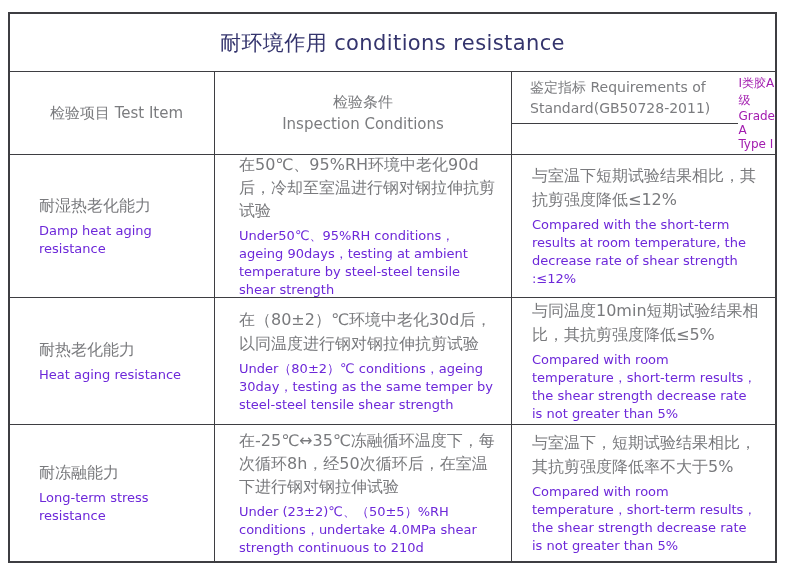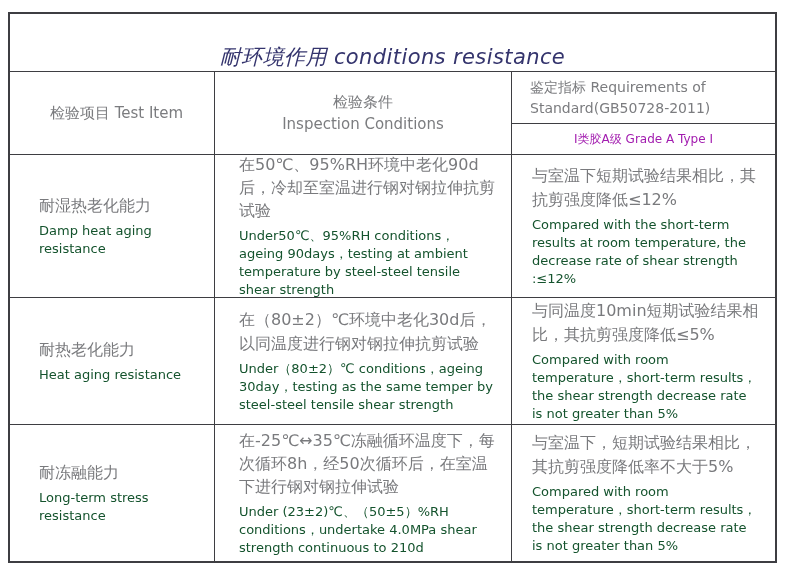--- a/index.html
+++ b/index.html
@@ -7,38 +7,38 @@
     width:785px;height:573px;position:relative;background:#ffffff;
     font-family:"DejaVu Sans","Liberation Sans",sans-serif;
     -webkit-font-smoothing:antialiased;
   }
   .tbl{
     position:absolute;left:8px;top:12px;width:769px;height:551px;
     box-sizing:border-box;border:2px solid #3e3e42;background:#ffffff;
     display:flex;flex-direction:column;
   }
   .row{display:flex;box-sizing:border-box;border-bottom:1px solid #3e3e42;}
-  .title-row{height:58px;align-items:flex-end;justify-content:center;font-style:italic;}
+  .title-row{height:58px;align-items:center;justify-content:center;}
   .title-text{font-size:21px;color:#34346d;letter-spacing:0.4px;}
   .header-row{height:83px;}
   .r1{height:143px;}
   .r2{height:127px;}
   .r3{flex:1;border-bottom:none;}
   .c1{width:205px;box-sizing:border-box;border-right:1px solid #3e3e42;padding-left:9px;}
   .c2{width:297px;box-sizing:border-box;border-right:1px solid #3e3e42;}
   .c3{flex:1;box-sizing:border-box;}
   .cell{display:flex;flex-direction:column;justify-content:center;}
   .c1.cell{padding:0 18px 0 29px;}
   .c2.cell{padding:0 16px 0 24px;}
   .c3.cell{padding:0 16px 0 20px;}
   .zh{font-size:16px;color:#797a7d;line-height:1.45;}
-  .en{font-size:13px;color:#14532d;line-height:1.38;margin-top:5px;}
+  .en{font-size:13px;color:#6d28d9;line-height:1.38;margin-top:5px;}
   .hcell{display:flex;flex-direction:column;justify-content:center;align-items:center;
          text-align:center;color:#7b7c7f;font-size:15px;line-height:1.5;}
-  .hcol3{display:flex;flex-direction:column;}
+  .hcol3{display:flex;}
   .h3top{height:52px;box-sizing:border-box;border-bottom:1px solid #3e3e42;
          display:flex;align-items:center;padding:0 16px 0 18px;
          font-size:14px;color:#7b7c7f;line-height:1.45;}
   .h3bot{flex:1;display:flex;align-items:center;justify-content:center;
          font-size:12px;color:#a21caf;}
 </style>
 </head>
 <body>
 
 <div class="tbl">

